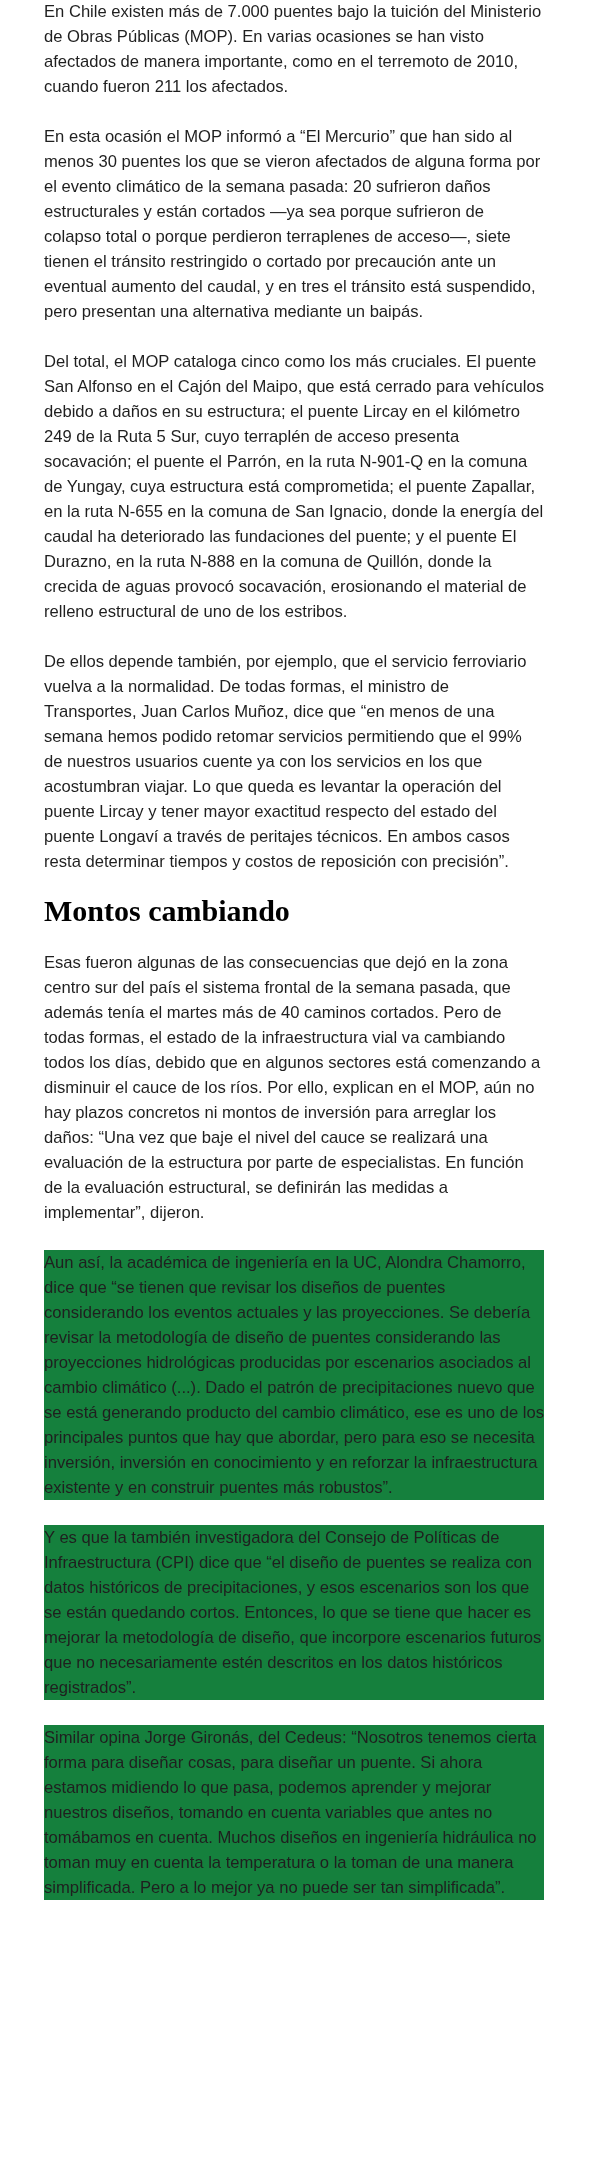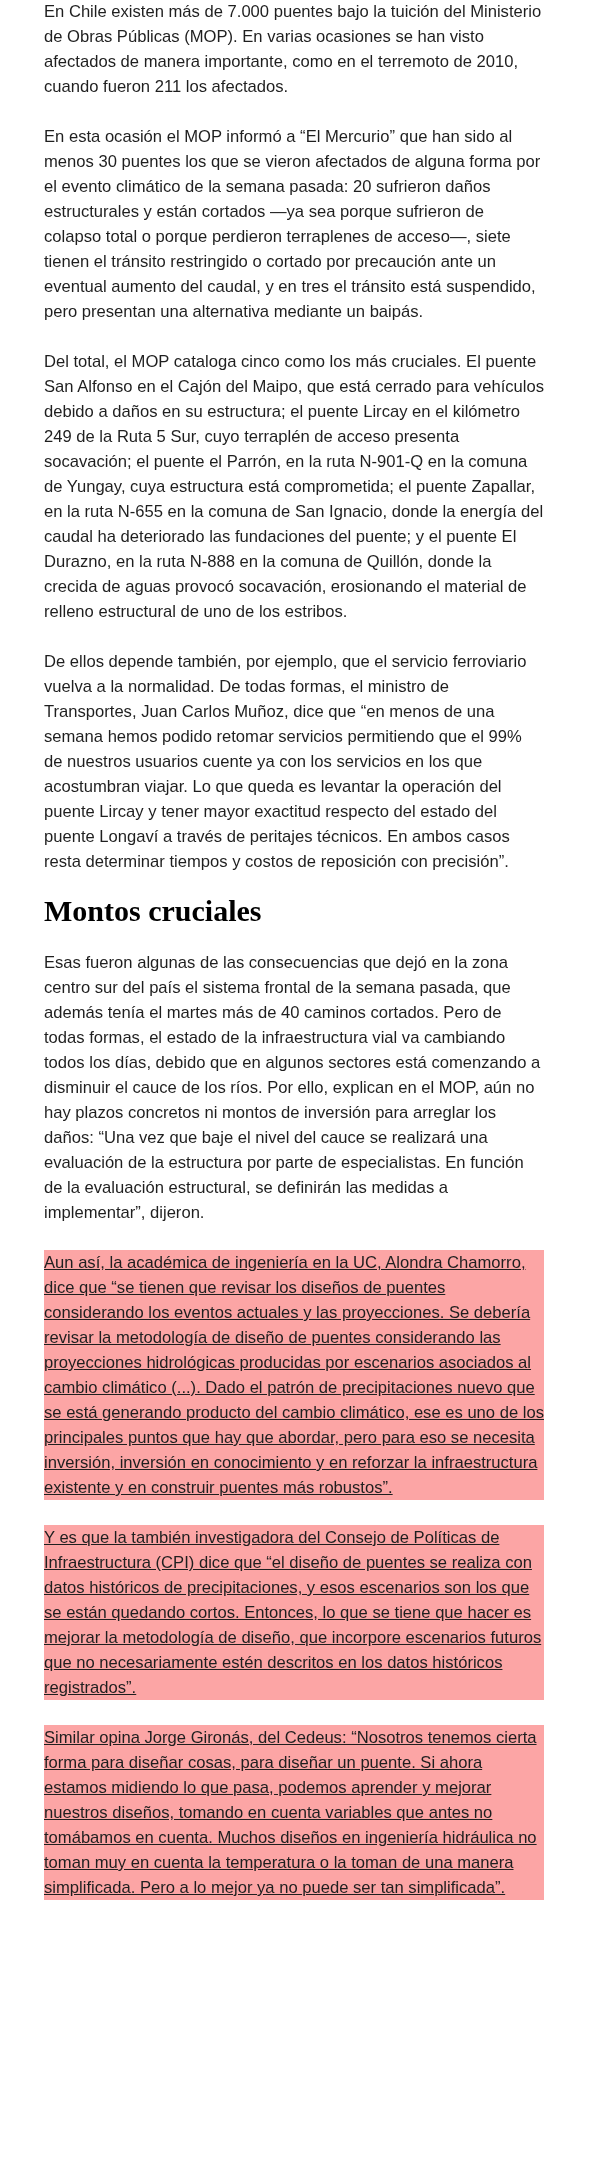--- a/index.html
+++ b/index.html
@@ -16,30 +16,30 @@
   }
   .article p { margin: 0 0 25px 0; }
   .article h2 {
     font-family: "Liberation Serif", serif;
     font-weight: bold;
     font-size: 30px;
     line-height: 36px;
     color: #000;
     margin: -6px 0 21px 0;
   }
-  .shade { background: #fca5a5; text-decoration: underline; }
+  .shade { background: #15803d; }
 </style>
 </head>
 <body>
 
 <article class="article">
   <p>En Chile existen más de 7.000 puentes bajo la tuición del Ministerio de Obras Públicas (MOP). En varias ocasiones se han visto afectados de manera importante, como en el terremoto de 2010, cuando fueron 211 los afectados.</p>
   <p>En esta ocasión el MOP informó a “El Mercurio” que han sido al menos 30 puentes los que se vieron afectados de alguna forma por el evento climático de la semana pasada: 20 sufrieron daños estructurales y están cortados —ya sea porque sufrieron de colapso total o porque perdieron terraplenes de acceso—, siete tienen el tránsito restringido o cortado por precaución ante un eventual aumento del caudal, y en tres el tránsito está suspendido, pero presentan una alternativa mediante un baipás.</p>
   <p>Del total, el MOP cataloga cinco como los más cruciales. El puente San Alfonso en el Cajón del Maipo, que está cerrado para vehículos debido a daños en su estructura; el puente Lircay en el kilómetro 249 de la Ruta 5 Sur, cuyo terraplén de acceso presenta socavación; el puente el Parrón, en la ruta N-901-Q en la comuna de Yungay, cuya estructura está comprometida; el puente Zapallar, en la ruta N-655 en la comuna de San Ignacio, donde la energía del caudal ha deteriorado las fundaciones del puente; y el puente El Durazno, en la ruta N-888 en la comuna de Quillón, donde la crecida de aguas provocó socavación, erosionando el material de relleno estructural de uno de los estribos.</p>
   <p>De ellos depende también, por ejemplo, que el servicio ferroviario vuelva a la normalidad. De todas formas, el ministro de Transportes, Juan Carlos Muñoz, dice que “en menos de una semana hemos podido retomar servicios permitiendo que el 99% de nuestros usuarios cuente ya con los servicios en los que acostumbran viajar. Lo que queda es levantar la operación del puente Lircay y tener mayor exactitud respecto del estado del puente Longaví a través de peritajes técnicos. En ambos casos resta determinar tiempos y costos de reposición con precisión”.</p>
 
-  <h2>Montos cruciales</h2>
+  <h2>Montos cambiando</h2>
 
   <p>Esas fueron algunas de las consecuencias que dejó en la zona centro sur del país el sistema frontal de la semana pasada, que además tenía el martes más de 40 caminos cortados. Pero de todas formas, el estado de la infraestructura vial va cambiando todos los días, debido que en algunos sectores está comenzando a disminuir el cauce de los ríos. Por ello, explican en el MOP, aún no hay plazos concretos ni montos de inversión para arreglar los daños: “Una vez que baje el nivel del cauce se realizará una evaluación de la estructura por parte de especialistas. En función de la evaluación estructural, se definirán las medidas a implementar”, dijeron.</p>
   <p class="shade">Aun así, la académica de ingeniería en la UC, Alondra Chamorro, dice que “se tienen que revisar los diseños de puentes considerando los eventos actuales y las proyecciones. Se debería revisar la metodología de diseño de puentes considerando las proyecciones hidrológicas producidas por escenarios asociados al cambio climático (...). Dado el patrón de precipitaciones nuevo que se está generando producto del cambio climático, ese es uno de los principales puntos que hay que abordar, pero para eso se necesita inversión, inversión en conocimiento y en reforzar la infraestructura existente y en construir puentes más robustos”.</p>
   <p class="shade">Y es que la también investigadora del Consejo de Políticas de Infraestructura (CPI) dice que “el diseño de puentes se realiza con datos históricos de precipitaciones, y esos escenarios son los que se están quedando cortos. Entonces, lo que se tiene que hacer es mejorar la metodología de diseño, que incorpore escenarios futuros que no necesariamente estén descritos en los datos históricos registrados”.</p>
   <p class="shade">Similar opina Jorge Gironás, del Cedeus: “Nosotros tenemos cierta forma para diseñar cosas, para diseñar un puente. Si ahora estamos midiendo lo que pasa, podemos aprender y mejorar nuestros diseños, tomando en cuenta variables que antes no tomábamos en cuenta. Muchos diseños en ingeniería hidráulica no toman muy en cuenta la temperatura o la toman de una manera simplificada. Pero a lo mejor ya no puede ser tan simplificada”.</p>
 </article>
 
 </body></html>

